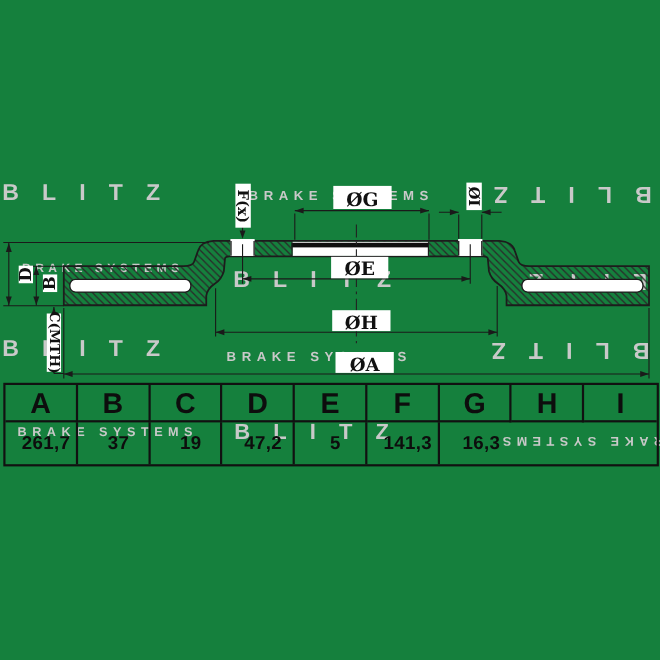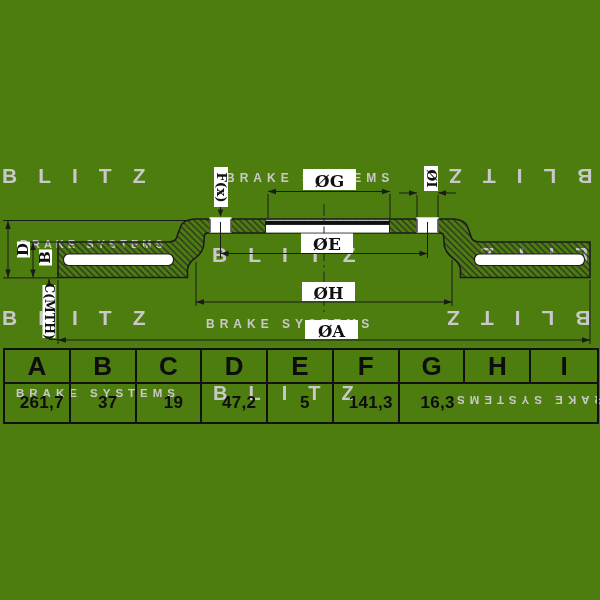--- a/index.html
+++ b/index.html
@@ -1,16 +1,16 @@
 <!DOCTYPE html>
 <html><head>
 <meta charset="utf-8">
 <style>
   html,body{margin:0;padding:0;background:#fff;}
-  #stage{position:relative;width:600px;height:600px;background:#4d7c0f;overflow:hidden;
+  #stage{position:relative;width:600px;height:600px;background:#15803d;overflow:hidden;
          font-family:"Liberation Sans",sans-serif;}
   
   .wm{position:absolute;color:#c9c9c9;white-space:nowrap;z-index:1;user-select:none;}
   .wm-brand{font-size:21px;font-weight:700;letter-spacing:21px;}
   .wm-tag{font-size:12px;font-weight:700;letter-spacing:5px;}
   .wm-flip{transform:rotate(180deg);transform-origin:center;display:inline-block;}
   
   #drawing{position:absolute;left:0;top:0;z-index:2;}
   
   #spec-table{position:absolute;left:3px;top:348px;width:592px;height:72px;z-index:3;

